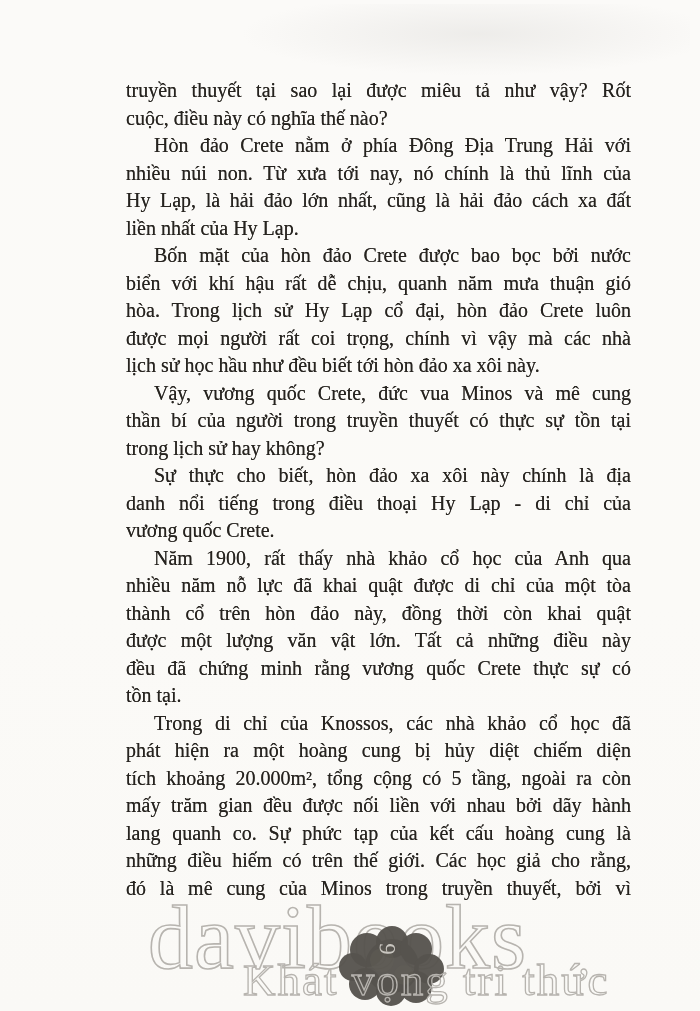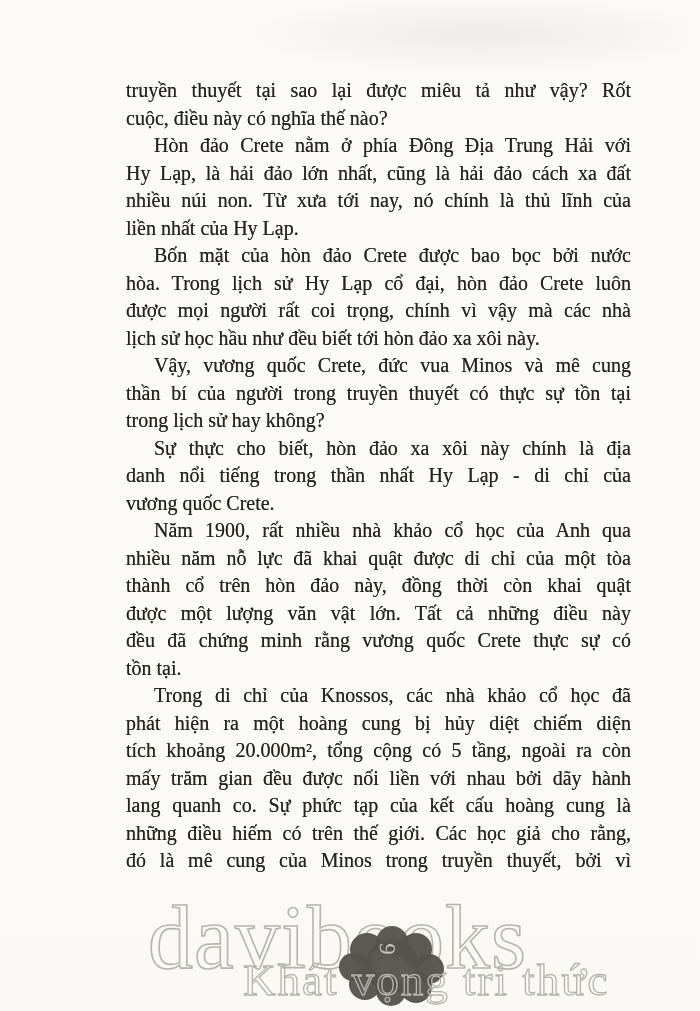--- a/index.html
+++ b/index.html
@@ -106,34 +106,35 @@
   </div>
 
   <div class="wm wm-slogan">Khát vọng tri thức</div>
 
   <div class="page-number">9</div>
 
   <div class="text-block">
     <div class="line j">truyền thuyết tại sao lại được miêu tả như vậy? Rốt</div>
     <div class="line e">cuộc, điều này có nghĩa thế nào?</div>
     <div class="line i j">Hòn đảo Crete nằm ở phía Đông Địa Trung Hải với</div>
+    <div class="line j">nhiều núi non. Từ xưa tới nay, nó chính là thủ lĩnh của</div>
     <div class="line j">Hy Lạp, là hải đảo lớn nhất, cũng là hải đảo cách xa đất</div>
-    <div class="line j">nhiều núi non. Từ xưa tới nay, nó chính là thủ lĩnh của</div>
     <div class="line e">liền nhất của Hy Lạp.</div>
     <div class="line i j">Bốn mặt của hòn đảo Crete được bao bọc bởi nước</div>
+    <div class="line j">biển với khí hậu rất dễ chịu, quanh năm mưa thuận gió</div>
     <div class="line j">hòa. Trong lịch sử Hy Lạp cổ đại, hòn đảo Crete luôn</div>
     <div class="line j">được mọi người rất coi trọng, chính vì vậy mà các nhà</div>
     <div class="line e">lịch sử học hầu như đều biết tới hòn đảo xa xôi này.</div>
     <div class="line i j">Vậy, vương quốc Crete, đức vua Minos và mê cung</div>
     <div class="line j">thần bí của người trong truyền thuyết có thực sự tồn tại</div>
     <div class="line e">trong lịch sử hay không?</div>
     <div class="line i j">Sự thực cho biết, hòn đảo xa xôi này chính là địa</div>
-    <div class="line j">danh nổi tiếng trong thần nhất Hy Lạp - di chỉ của</div>
+    <div class="line j">danh nổi tiếng trong điều thoại Hy Lạp - di chỉ của</div>
     <div class="line e">vương quốc Crete.</div>
-    <div class="line i j">Năm 1900, rất nhiều nhà khảo cổ học của Anh qua</div>
+    <div class="line i j">Năm 1900, rất thấy nhà khảo cổ học của Anh qua</div>
     <div class="line j">nhiều năm nỗ lực đã khai quật được di chỉ của một tòa</div>
     <div class="line j">thành cổ trên hòn đảo này, đồng thời còn khai quật</div>
     <div class="line j">được một lượng văn vật lớn. Tất cả những điều này</div>
     <div class="line j">đều đã chứng minh rằng vương quốc Crete thực sự có</div>
     <div class="line e">tồn tại.</div>
     <div class="line i j">Trong di chỉ của Knossos, các nhà khảo cổ học đã</div>
     <div class="line j">phát hiện ra một hoàng cung bị hủy diệt chiếm diện</div>
     <div class="line j">tích khoảng 20.000m², tổng cộng có 5 tầng, ngoài ra còn</div>
     <div class="line j">mấy trăm gian đều được nối liền với nhau bởi dãy hành</div>
     <div class="line j">lang quanh co. Sự phức tạp của kết cấu hoàng cung là</div>

